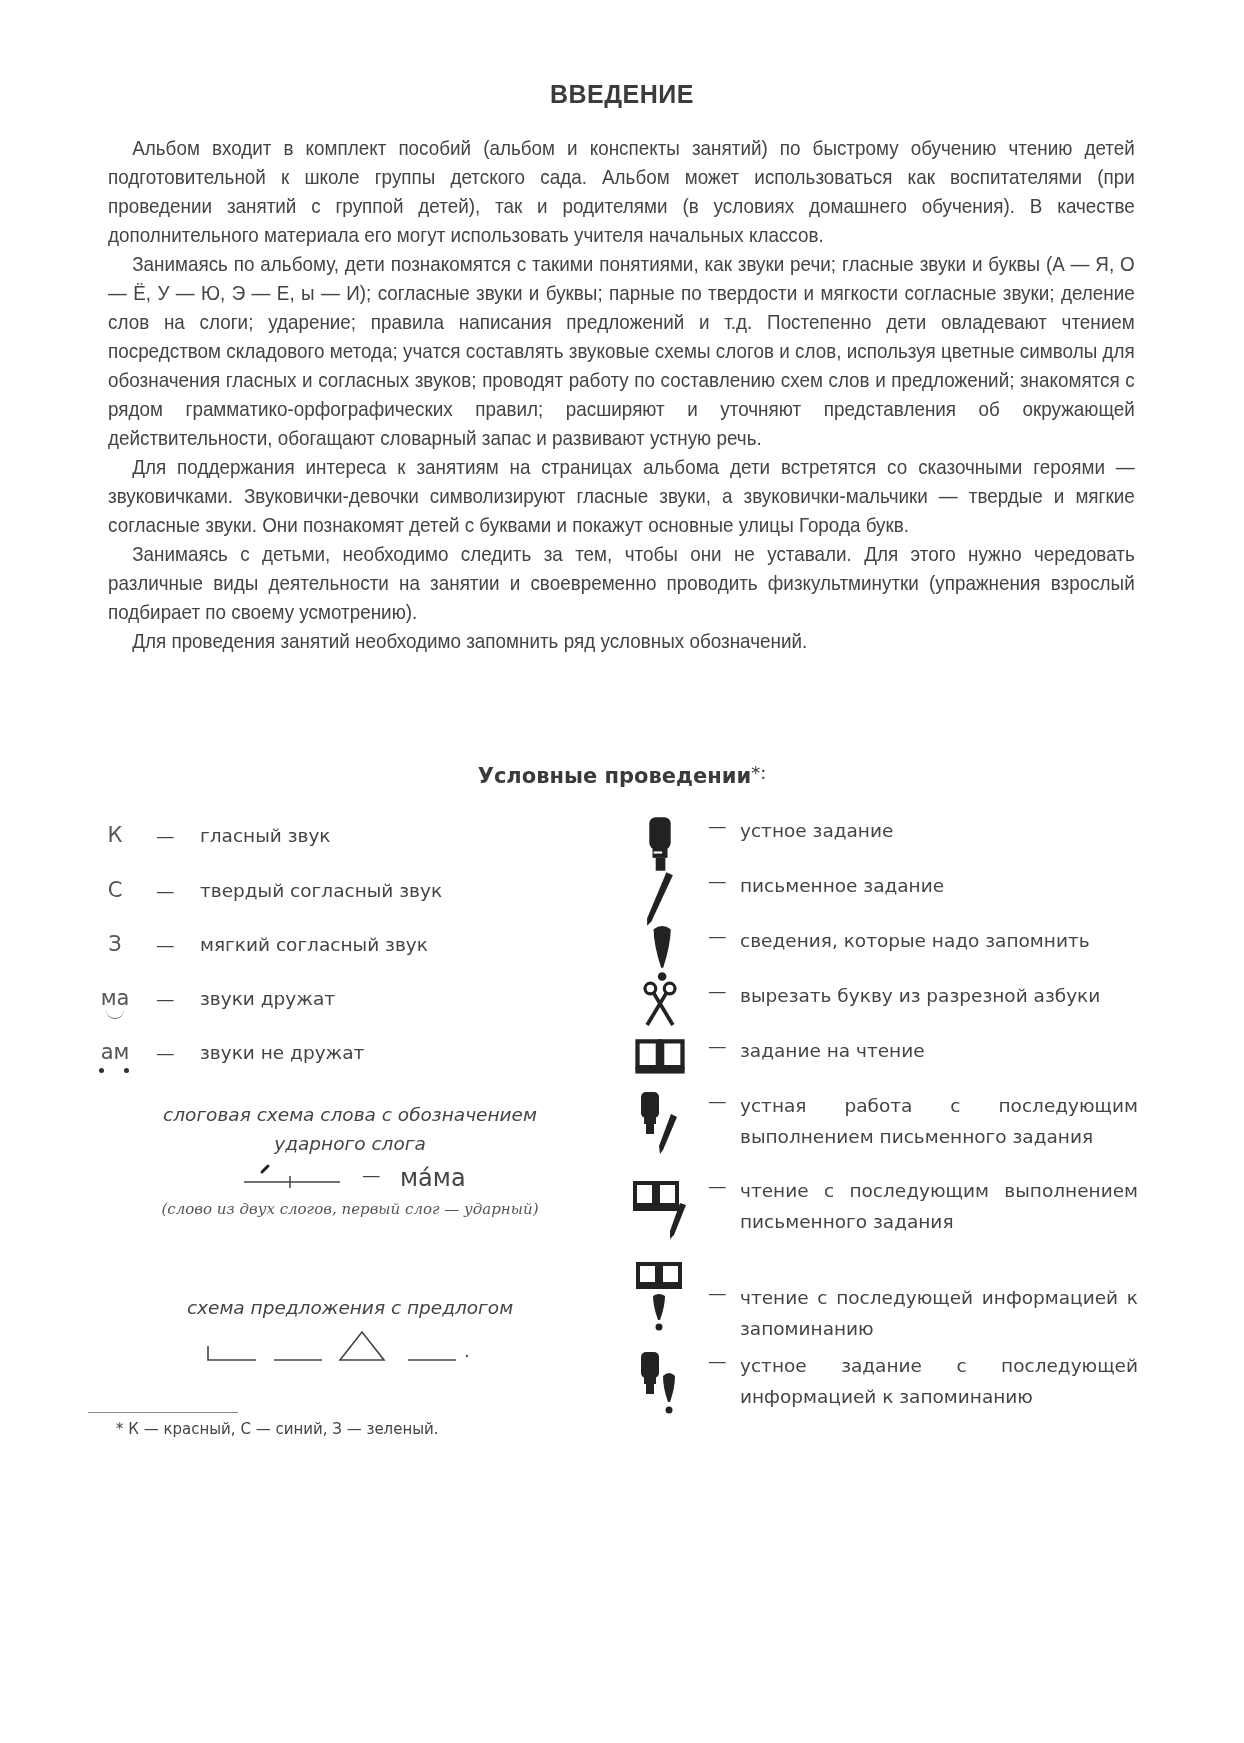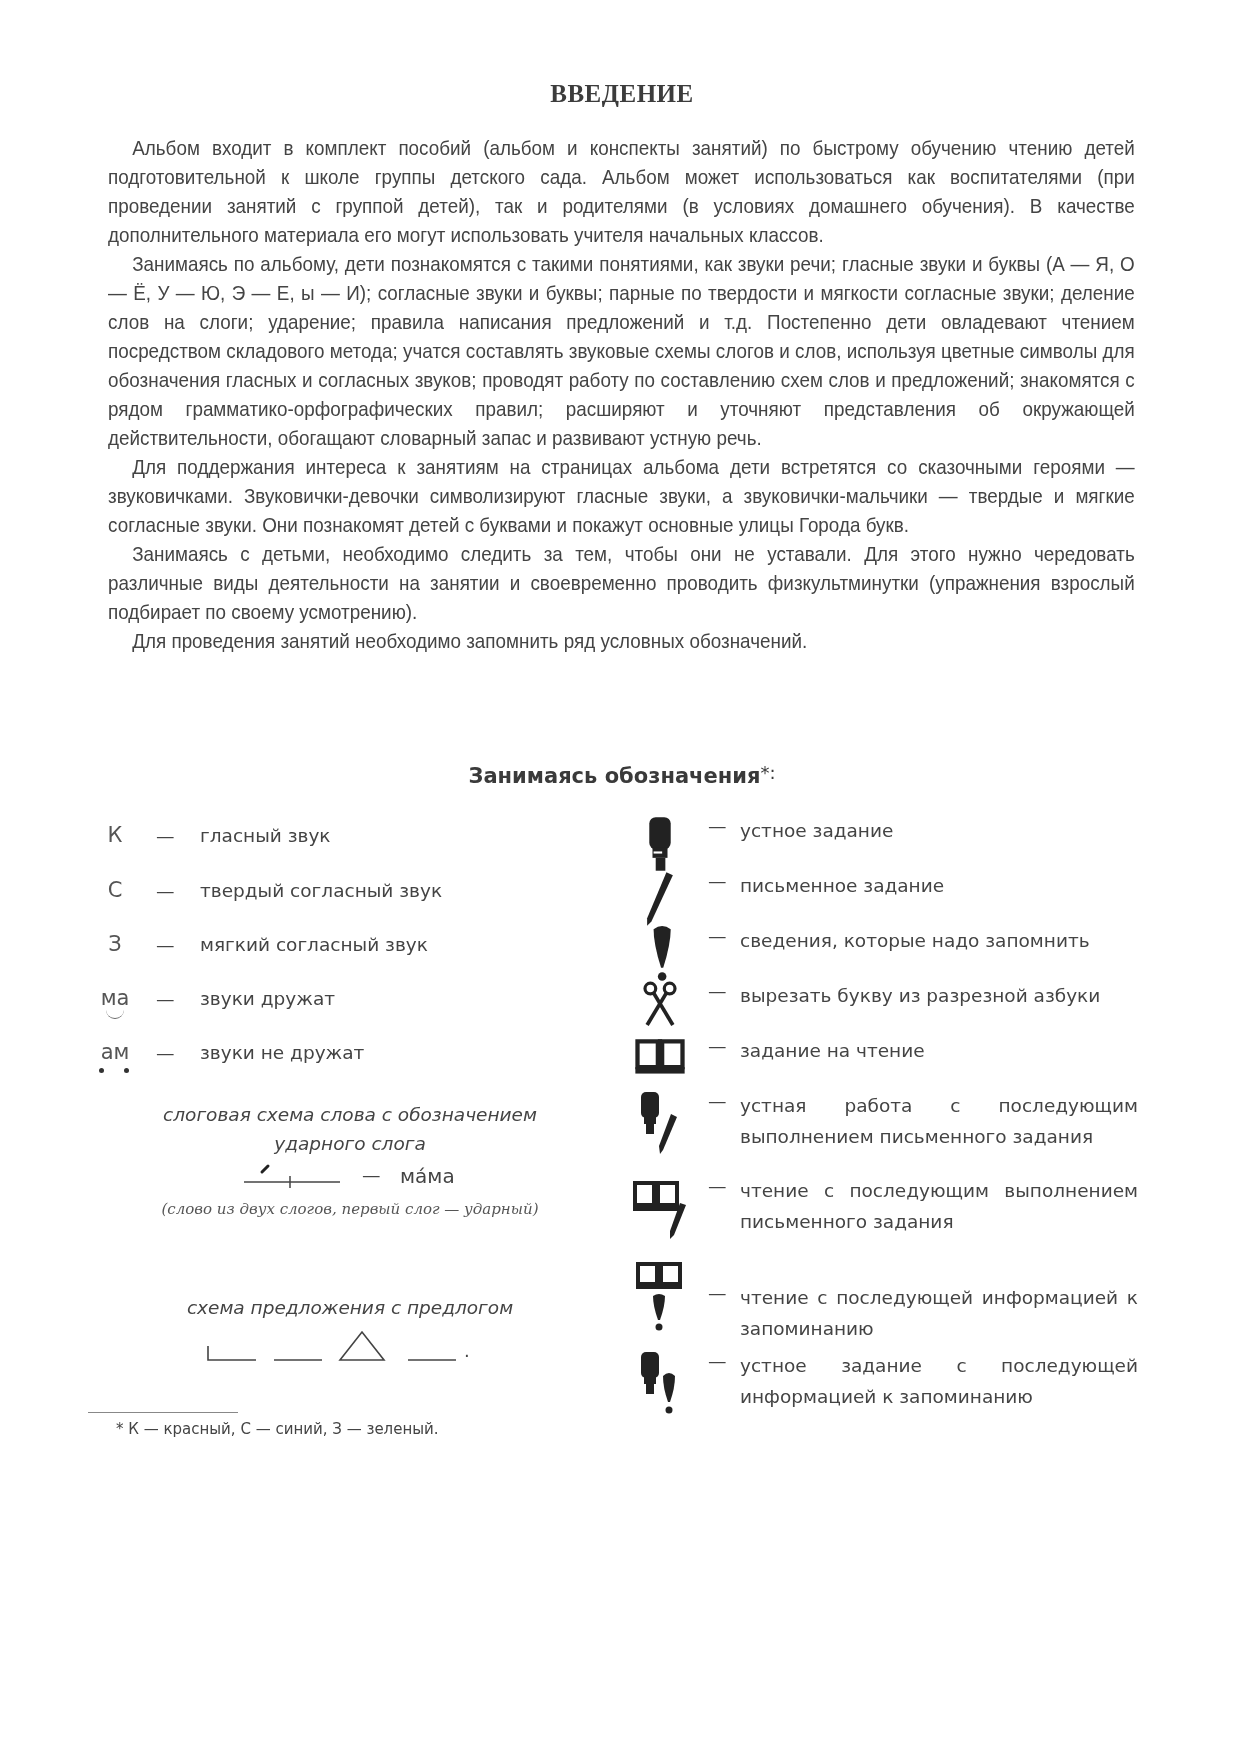--- a/index.html
+++ b/index.html
@@ -1,20 +1,20 @@
 <!DOCTYPE html>
 <html><head>
 <meta charset="utf-8">
 <style>
   html, body { margin: 0; padding: 0; background: #ffffff; }
   body { width: 1244px; height: 1743px; position: relative; overflow: hidden; color: #3a3a3a; }
   .page { position: absolute; left: 0; top: 0; width: 1244px; height: 1743px; }
   .title {
     position: absolute; left: 0; right: 0; top: 80px; text-align: center;
-    font-family: Liberation Serif, serif; font-weight: bold; font-size: 25px;
+    font-family: Liberation Sans, sans-serif; font-weight: bold; font-size: 25px;
     color: #3c3c3c; letter-spacing: 0.5px;
   }
   .intro {
     position: absolute; left: 108px; width: 1027px; top: 134px;
     font-family: "Liberation Sans", sans-serif; font-size: 20.3px; line-height: 29px;
     color: #444; text-align: justify; transform: scaleX(0.93); transform-origin: left top;
   }
   .intro p { margin: 0; text-indent: 26px; text-align: justify; width: 1104px; }
   .legend-title {
     position: absolute; left: 0; right: 0; top: 762px; text-align: center;
@@ -55,21 +55,21 @@
 
   <div class="intro">
     <p>Альбом входит в комплект пособий (альбом и конспекты занятий) по быстрому обучению чтению детей подготовительной к школе группы детского сада. Альбом может использоваться как воспитателями (при проведении занятий с группой детей), так и родителями (в условиях домашнего обучения). В качестве дополнительного материала его могут использовать учителя начальных классов.</p>
     <p>Занимаясь по альбому, дети познакомятся с такими понятиями, как звуки речи; гласные звуки и буквы (А — Я, О — Ё, У — Ю, Э — Е, ы — И); согласные звуки и буквы; парные по твердости и мягкости согласные звуки; деление слов на слоги; ударение; правила написания предложений и т.д. Постепенно дети овладевают чтением посредством складового метода; учатся составлять звуковые схемы слогов и слов, используя цветные символы для обозначения гласных и согласных звуков; проводят работу по составлению схем слов и предложений; знакомятся с рядом грамматико-орфографических правил; расширяют и уточняют представления об окружающей действительности, обогащают словарный запас и развивают устную речь.</p>
     <p>Для поддержания интереса к занятиям на страницах альбома дети встретятся со сказочными героями — звуковичками. Звуковички-девочки символизируют гласные звуки, а звуковички-мальчики — твердые и мягкие согласные звуки. Они познакомят детей с буквами и покажут основные улицы Города букв.</p>
     <p>Занимаясь с детьми, необходимо следить за тем, чтобы они не уставали. Для этого нужно чередовать различные виды деятельности на занятии и своевременно проводить физкультминутки (упражнения взрослый подбирает по своему усмотрению).</p>
     <p>Для проведения занятий необходимо запомнить ряд условных обозначений.</p>
   </div>
 
   <div class="legend-title">
-    <span>Занимаясь обозначения</span><sup>*:</sup>
+    <span>Условные проведении</span><sup>*:</sup>
   </div>
 
   <div class="left-col">
     <div class="sym-row" style="top:0px">
       <span class="sym-letter">К</span>
       <span class="dash">—</span>
       <span class="sym-text">гласный звук</span>
     </div>
     <div class="sym-row" style="top:55px">
       <span class="sym-letter">С</span>
@@ -105,21 +105,21 @@
   <div class="center-block" style="left:110px; top:1100px; width:480px;">
     <div class="scheme-title">слоговая схема слова с обозначением</div>
     <div class="scheme-title">ударного слога</div>
     <div style="position:relative; height:34px; margin-top:2px;">
       <svg style="position:absolute; left:130px; top:0" width="110" height="34">
         <line x1="4" y1="22" x2="100" y2="22" stroke="#444" stroke-width="1.5"></line>
         <line x1="50" y1="16" x2="50" y2="28" stroke="#444" stroke-width="1.5"></line>
         <line x1="22" y1="12" x2="28" y2="6" stroke="#222" stroke-width="3" stroke-linecap="round"></line>
       </svg>
       <span style="position:absolute; left:252px; top:4px; font-size:18.5px;">—</span>
-      <span style="position:absolute; left:290px; top:4px; font-size:20px;">ма́ма</span>
+      <span style="position:absolute; left:290px; top:4px; font-size:24px;">ма́ма</span>
     </div>
     <div class="scheme-note" style="margin-top:6px">(слово из двух слогов, первый слог — ударный)</div>
   </div>
 
   <div class="center-block" style="left:90px; top:1293px; width:520px;">
     <div class="scheme-title">схема предложения с предлогом</div>
     <div style="position:relative; height:40px; margin-top:4px;">
       <svg style="position:absolute; left:110px; top:0" width="280" height="40">
         <polyline points="8,20 8,34 56,34" fill="none" stroke="#444" stroke-width="1.6"></polyline>
         <line x1="74" y1="34" x2="122" y2="34" stroke="#444" stroke-width="1.6"></line>

